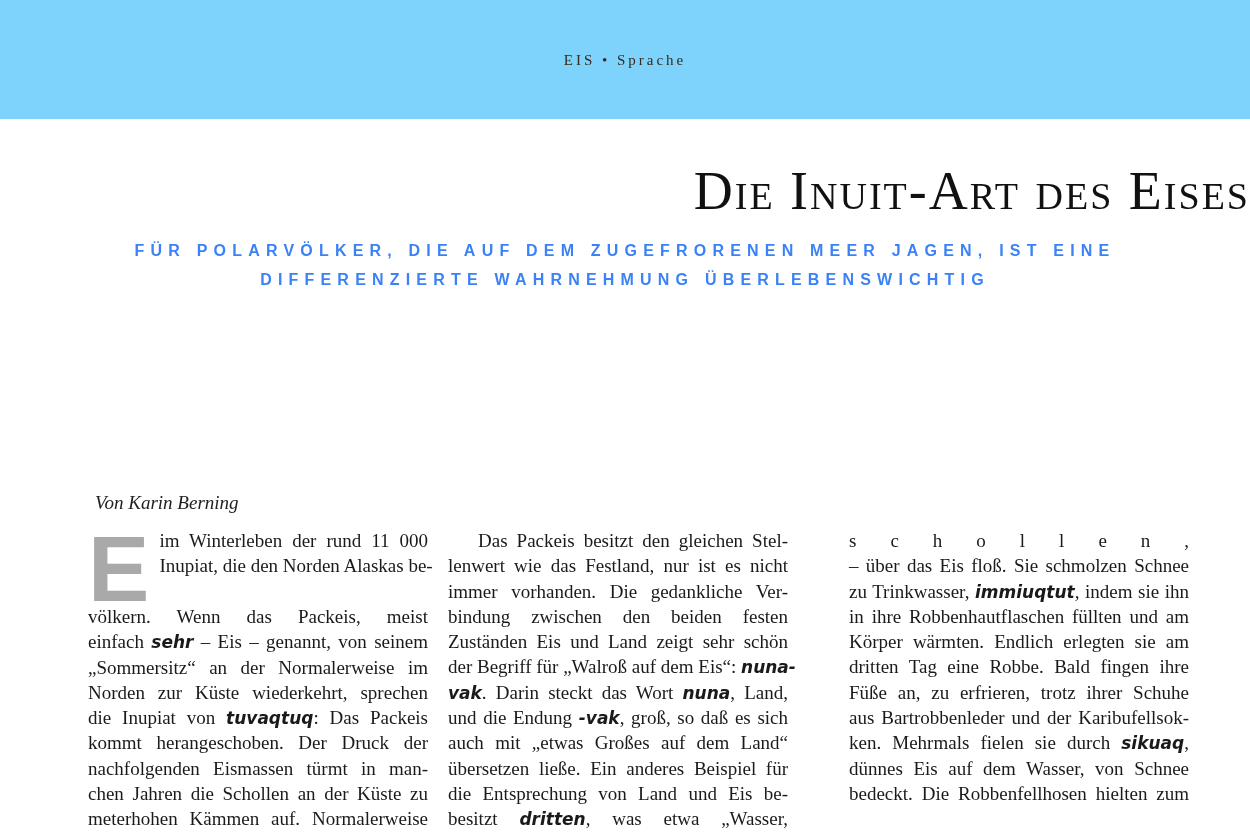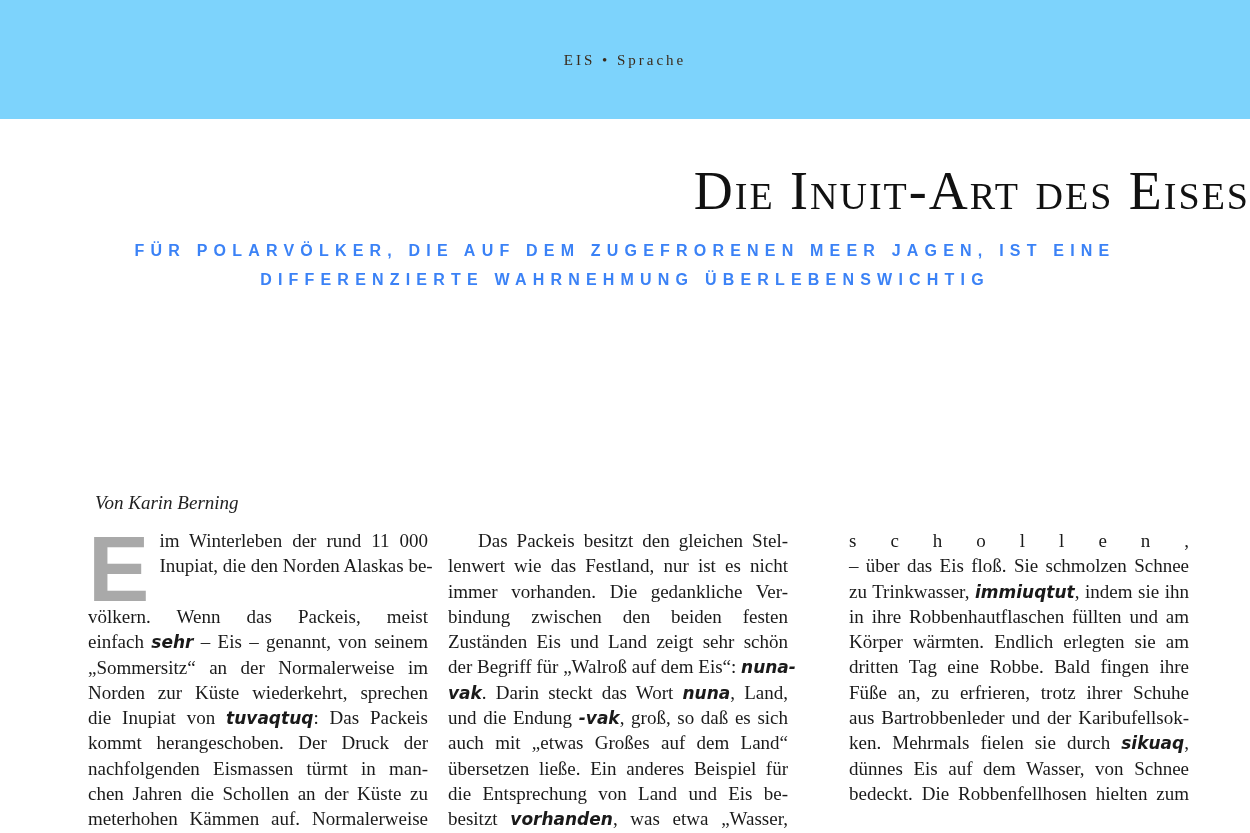--- a/index.html
+++ b/index.html
@@ -85,21 +85,21 @@
   <span class="line">lenwert wie das Festland, nur ist es nicht</span>
   <span class="line">immer vorhanden. Die gedankliche Ver-</span>
   <span class="line">bindung zwischen den beiden festen</span>
   <span class="line">Zuständen Eis und Land zeigt sehr schön</span>
   <span class="line"><span>der Begriff für „Walroß auf dem Eis“: </span><span class="term">nuna-</span></span>
   <span class="line"><span class="term">vak</span><span>. Darin steckt das Wort </span><span class="term">nuna</span><span>, Land,</span></span>
   <span class="line"><span>und die Endung </span><span class="term">-vak</span><span>, groß, so daß es sich</span></span>
   <span class="line">auch mit „etwas Großes auf dem Land“</span>
   <span class="line">übersetzen ließe. Ein anderes Beispiel für</span>
   <span class="line">die Entsprechung von Land und Eis be-</span>
-  <span class="line"><span>besitzt </span><span class="term">vorhanden</span><span>, was etwa „Wasser,</span></span>
+  <span class="line"><span>besitzt </span><span class="term">dritten</span><span>, was etwa „Wasser,</span></span>
 </div>
 
 <div class="column col3">
   <span class="line spread">schollen,</span>
   <span class="line">– über das Eis floß. Sie schmolzen Schnee</span>
   <span class="line"><span>zu Trinkwasser, </span><span class="term">immiuqtut</span><span>, indem sie ihn</span></span>
   <span class="line">in ihre Robbenhautflaschen füllten und am</span>
   <span class="line">Körper wärmten. Endlich erlegten sie am</span>
   <span class="line">dritten Tag eine Robbe. Bald fingen ihre</span>
   <span class="line">Füße an, zu erfrieren, trotz ihrer Schuhe</span>

